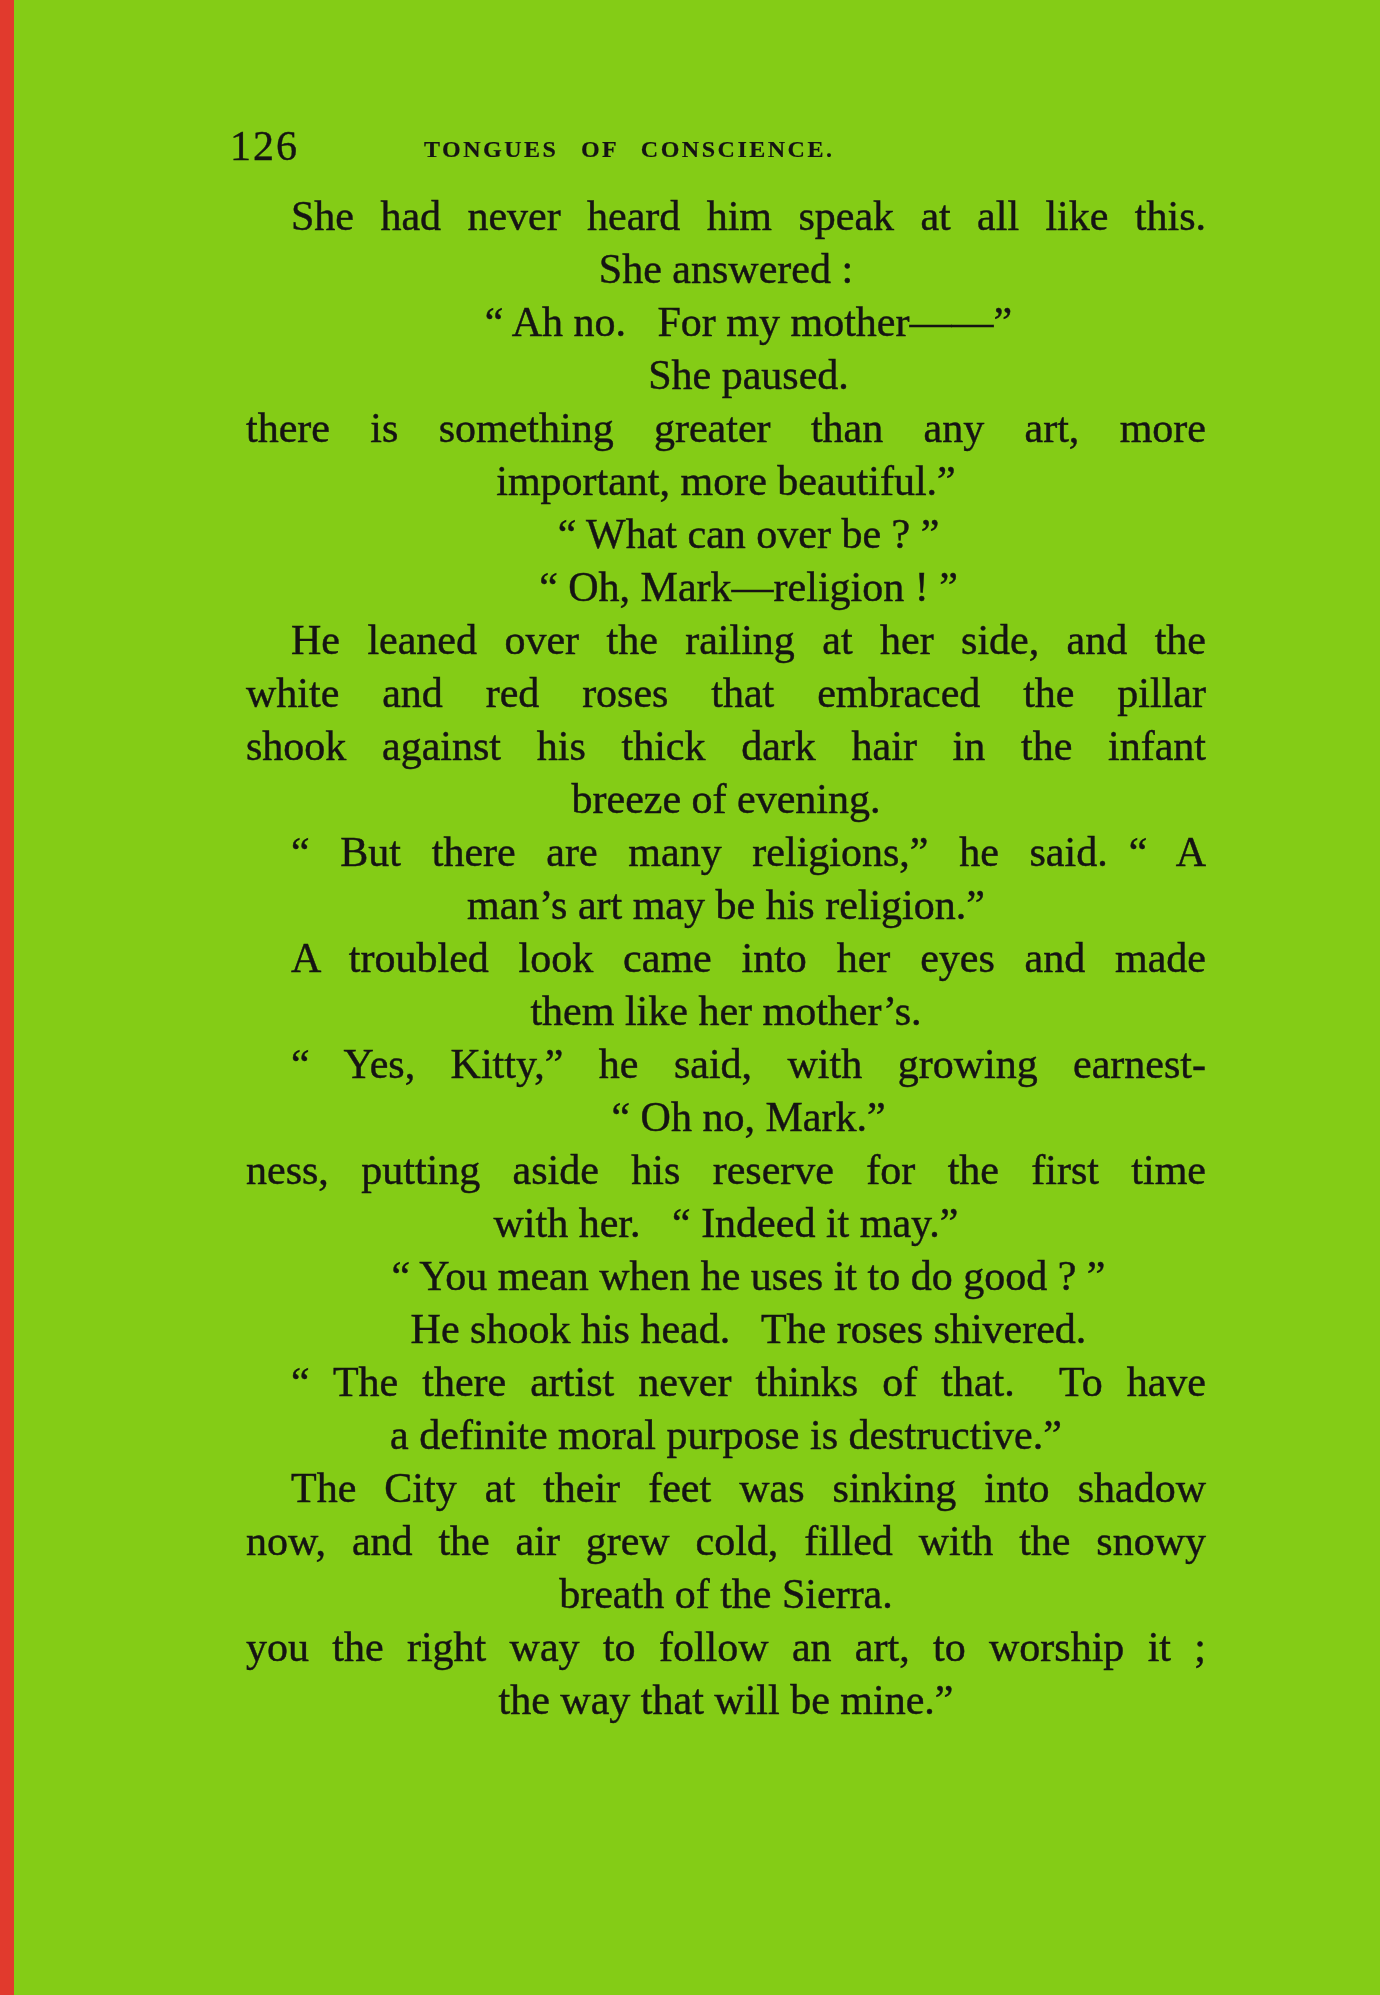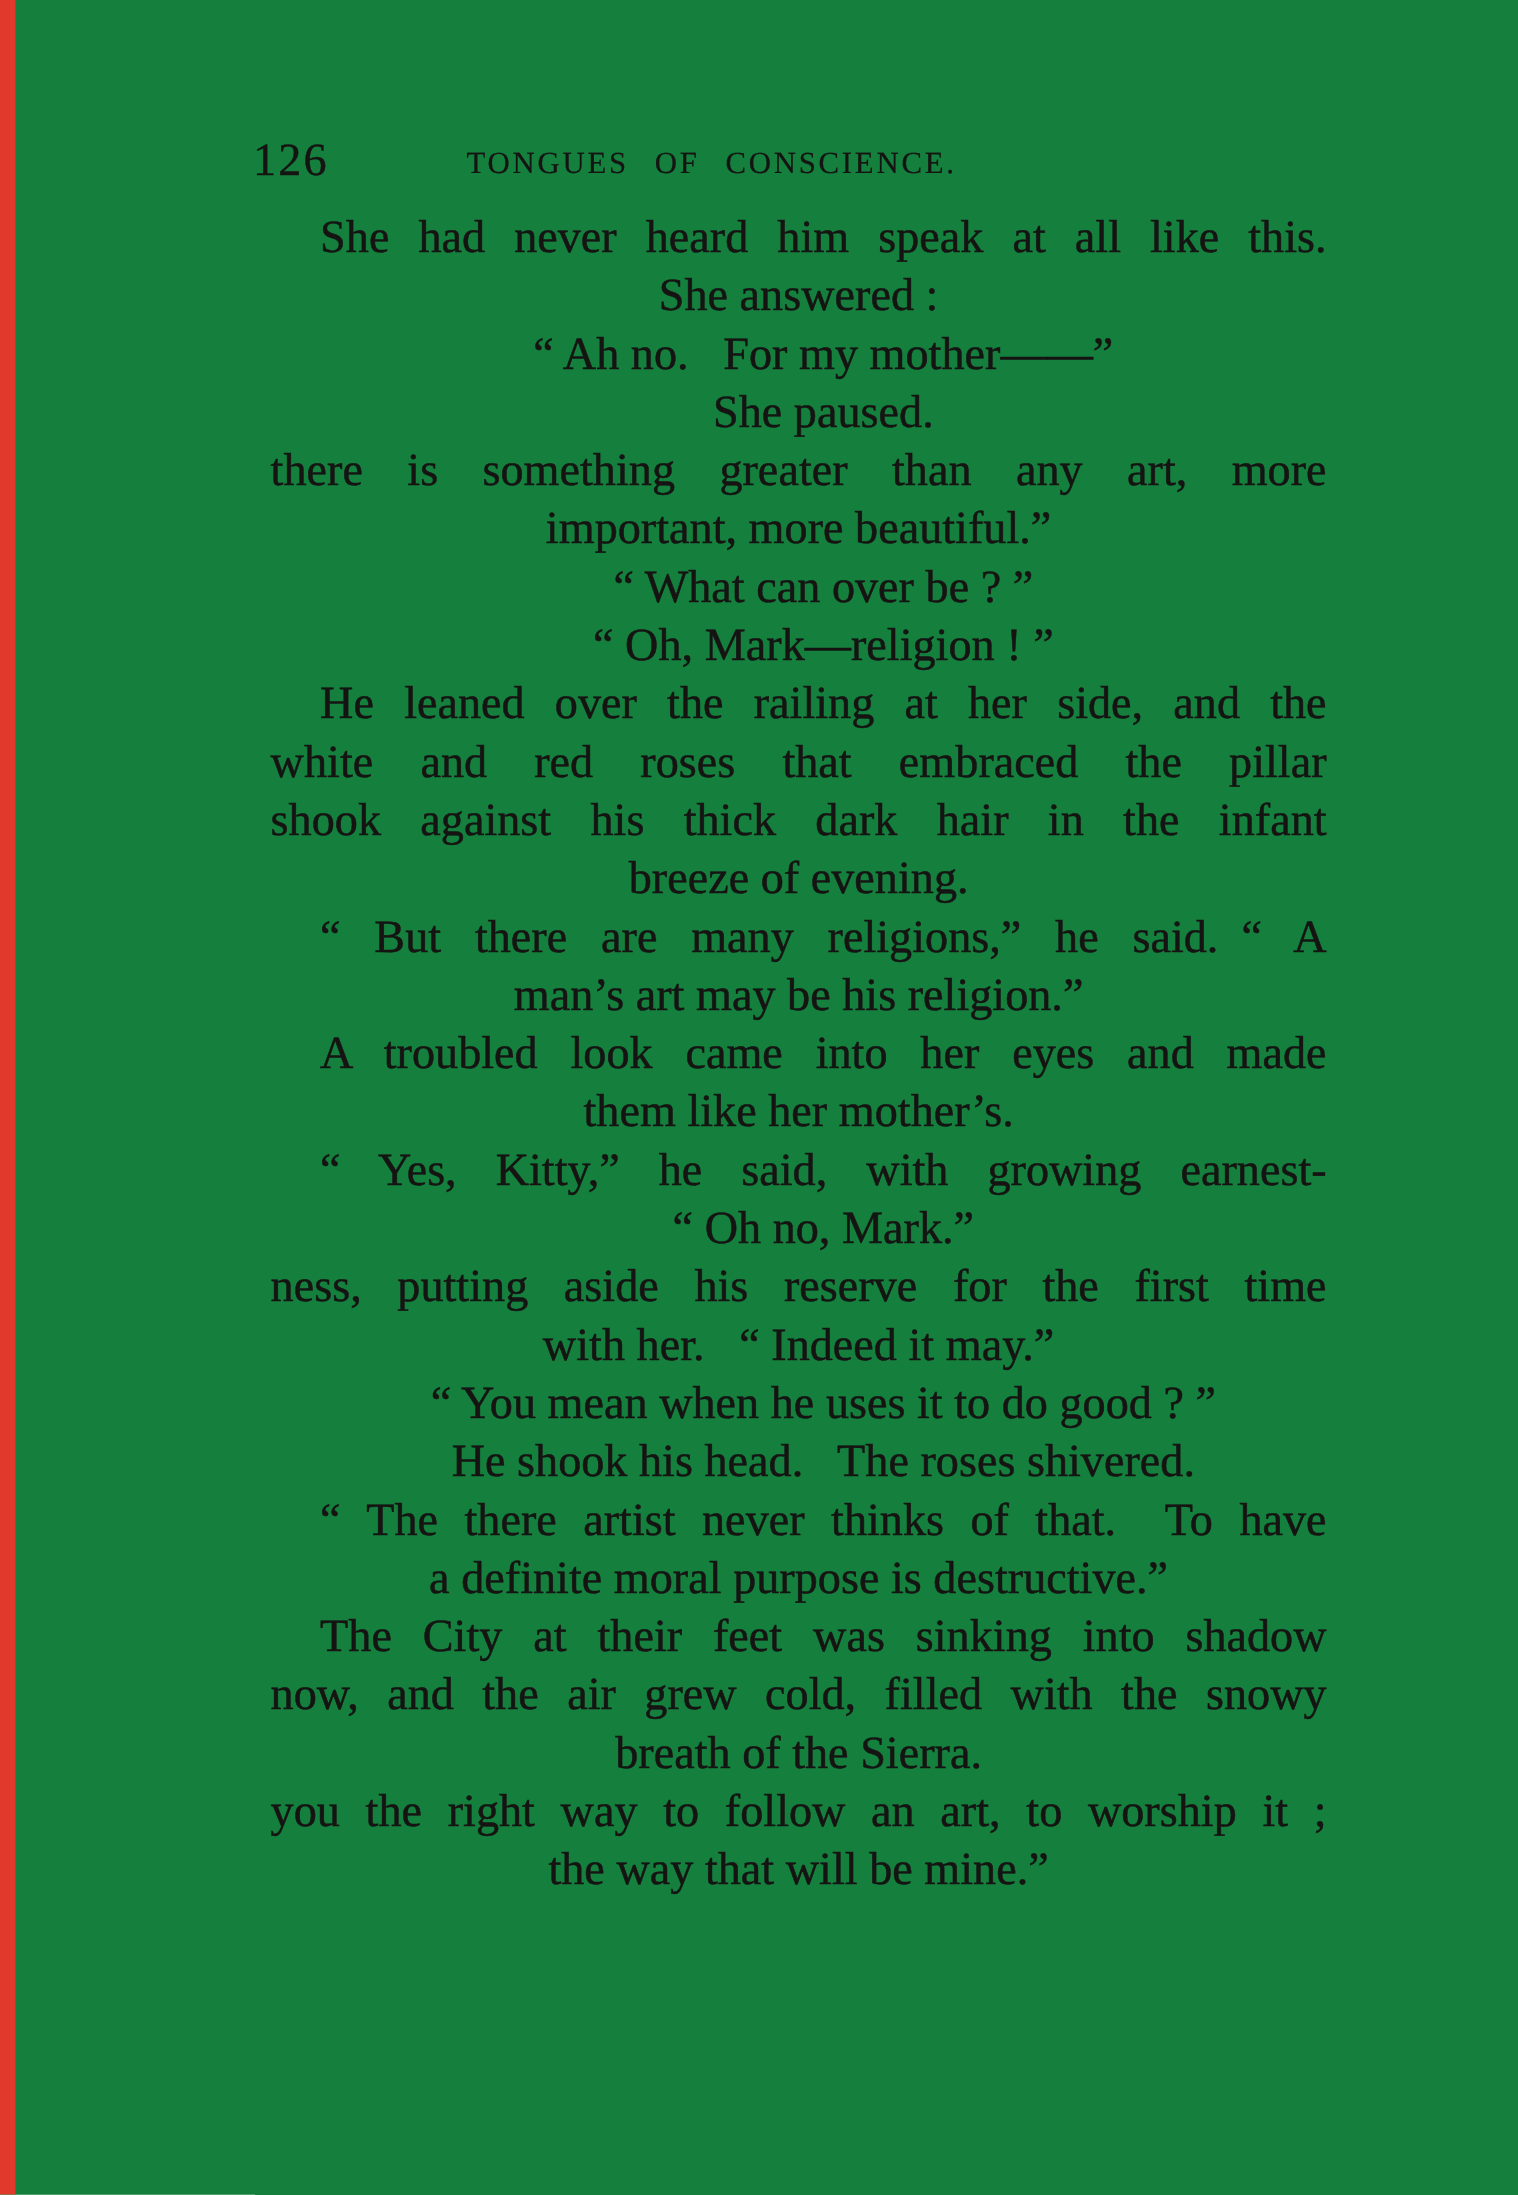--- a/index.html
+++ b/index.html
@@ -26,25 +26,25 @@
     position: absolute;
     left: 230px; top: 124px;
     font-size: 42px;
     line-height: 44px;
     letter-spacing: 2px;
     -webkit-text-stroke: 0.4px currentColor;
   }
   .running-title {
     position: absolute;
     left: 424px; top: 129px;
-    font-size: 28px;
+    font-size: 24px;
     line-height: 40px;
     letter-spacing: 2.5px;
     word-spacing: 14px;
-    font-weight: normal;
+    font-weight: bold;
     -webkit-text-stroke: 0.2px currentColor;
   }
   
   .text-block {
     position: absolute;
     left: 246px; top: 190px;
     width: 960px;
   }
   .ln {
     height: 53px;
@@ -56,21 +56,21 @@
     text-justify: inter-word;
   }
   
   .f { text-align: justify; text-align-last: justify; }
   
   .i { padding-left: 45px; }
 </style>
 </head>
 <body style="color: rgb(21, 20, 19);">
 
-<div class="page" style="background: #15803d;">
+<div class="page" style="background: #84cc16;">
 
   <div class="edge-bar" style="background: rgb(225, 58, 45);"></div>
 
   <div class="page-number">126</div>
 
   <div class="running-title">TONGUES OF CONSCIENCE.</div>
 
   <div class="text-block">
     <div class="ln i f">She had never heard him speak at all like this.</div>
     <div class="ln">She answered :</div>

